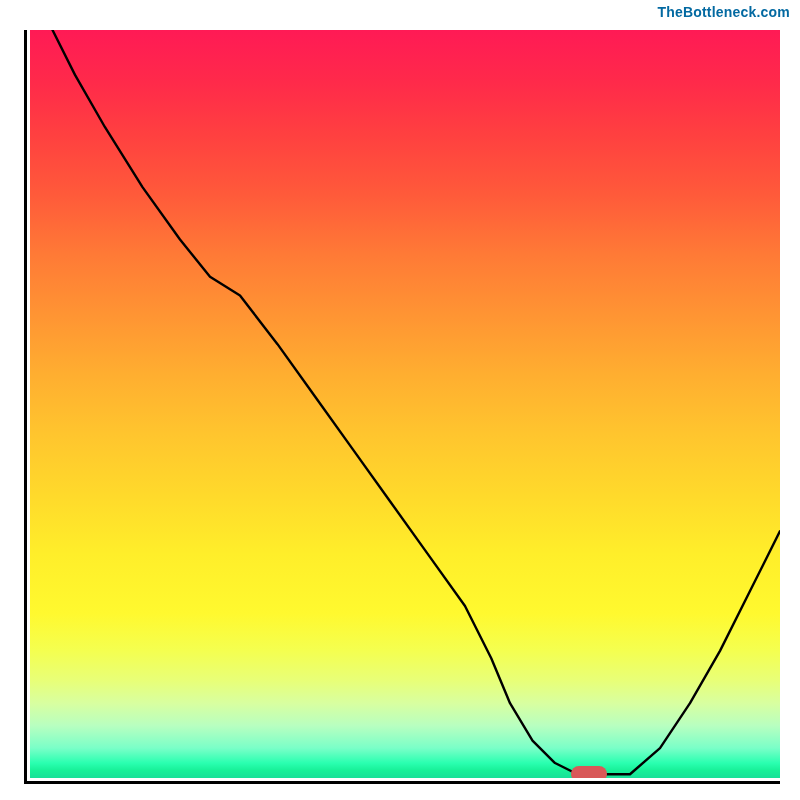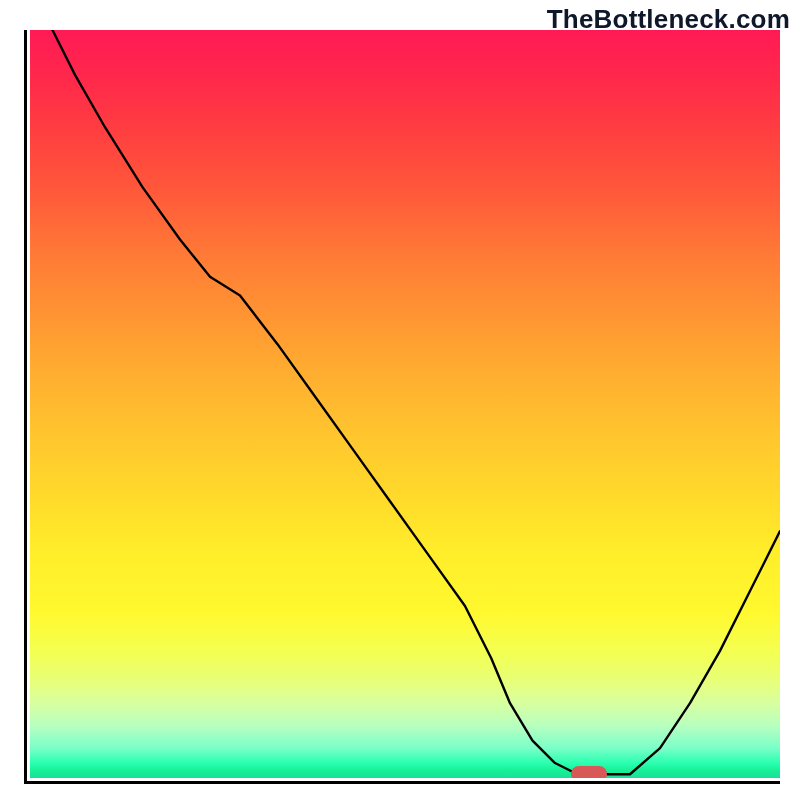--- a/index.html
+++ b/index.html
@@ -13,23 +13,23 @@
   }
   .wrap {
     position: relative;
     width: 800px;
     height: 800px;
   }
   .attribution {
     position: absolute;
     top: 4px;
     right: 10px;
-    font-size: 26px;
+    font-size: 14px;
     font-weight: bold;
-    color: #0f172a;
+    color: #0369a1;
     letter-spacing: 0.2px;
   }
   .plot-frame {
     position: absolute;
     left: 24px;
     top: 30px;
     width: 756px;
     height: 754px;
     border-left: 3px solid #000;
     border-bottom: 3px solid #000;

